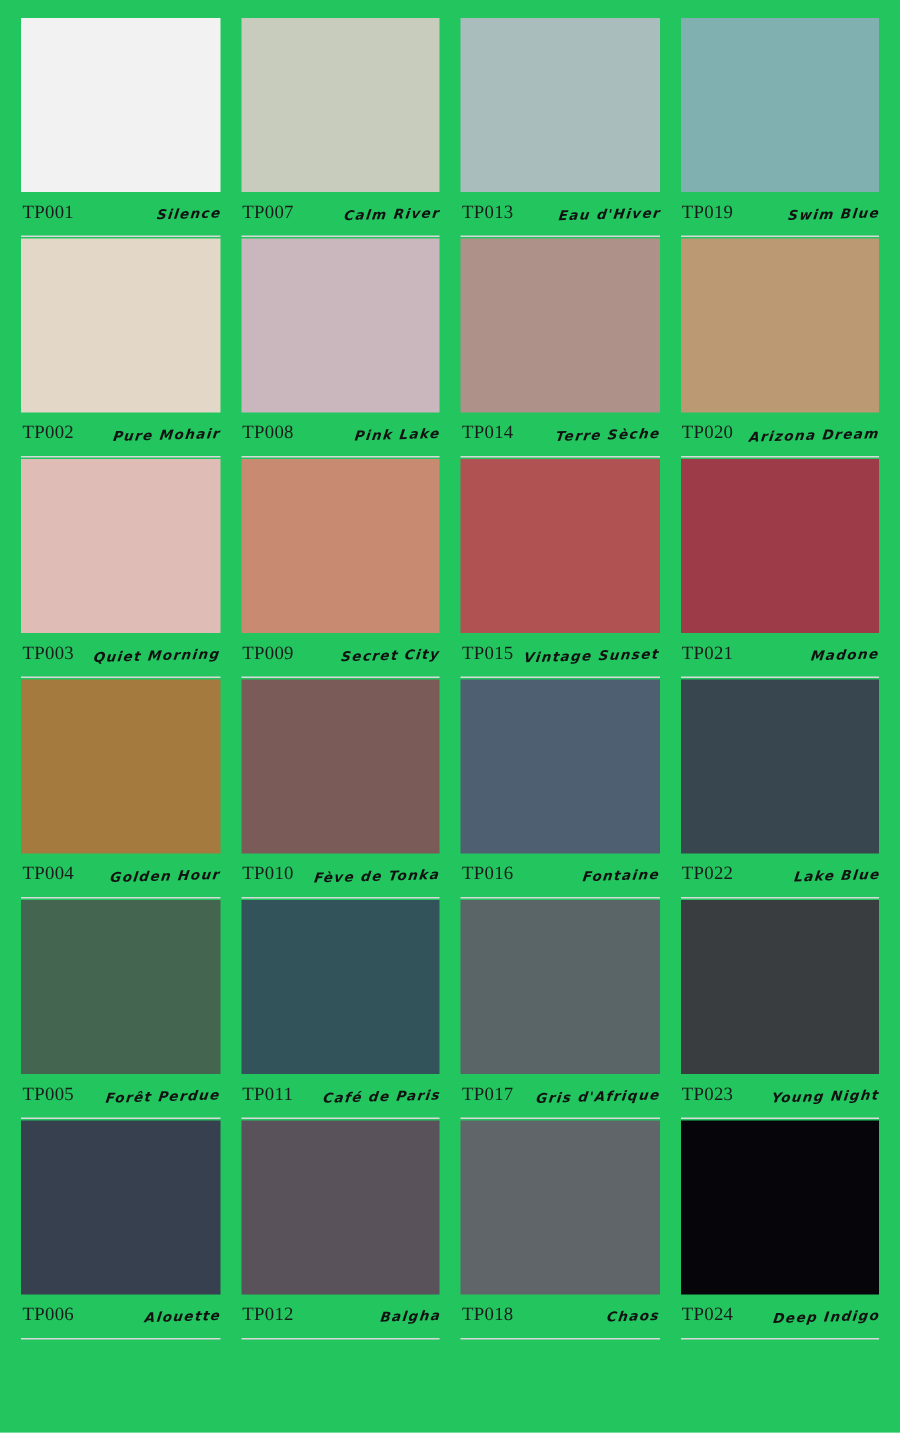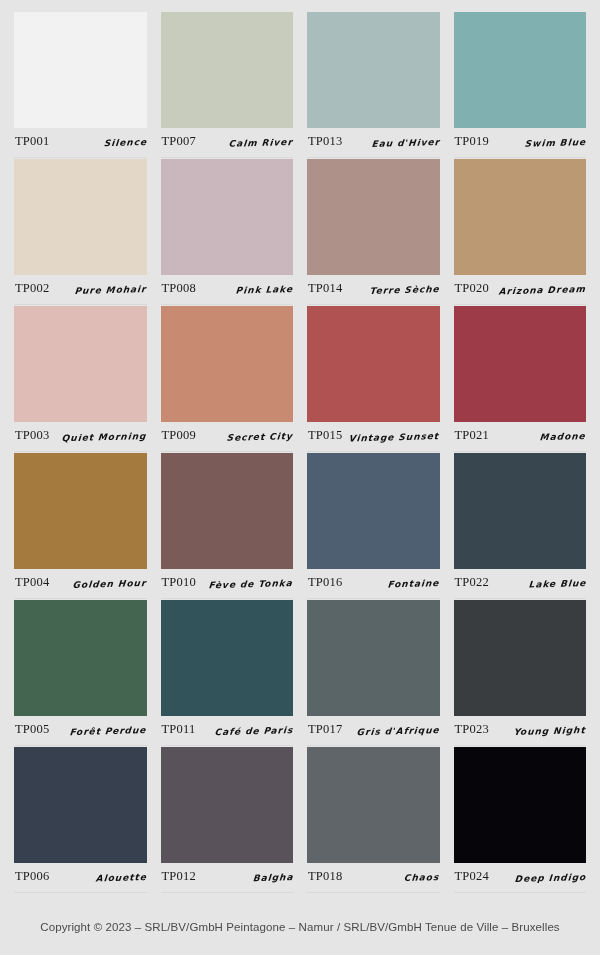--- a/index.html
+++ b/index.html
@@ -11,21 +11,21 @@
     width: 600px;
     height: 955px;
     font-family: "Liberation Sans", sans-serif;
     overflow: hidden;
   }
 
   .sheet {
     width: 600px;
     height: 955px;
     position: relative;
-    background: #e5e5e5;
+    background: #22c55e;
     box-sizing: border-box;
     padding: 12px 14px 0 14px;
   }
 
   .grid {
     display: grid;
     grid-template-columns: repeat(4, 1fr);
     column-gap: 14px;
     row-gap: 0px;
   }
@@ -254,14 +254,13 @@
         </div>
       </div>
       <div class="swatch-cell">
         <div class="chip" style="background: rgb(5, 5, 10);"></div>
         <div class="chip-label">
           <span class="code">TP024</span>
           <span class="name">Deep Indigo</span>
         </div>
       </div>
     </div>
-  <div class="footer">Copyright © 2023 – SRL/BV/GmbH Peintagone – Namur / SRL/BV/GmbH Tenue de Ville – Bruxelles</div>
 </div>
 
 </body></html>

